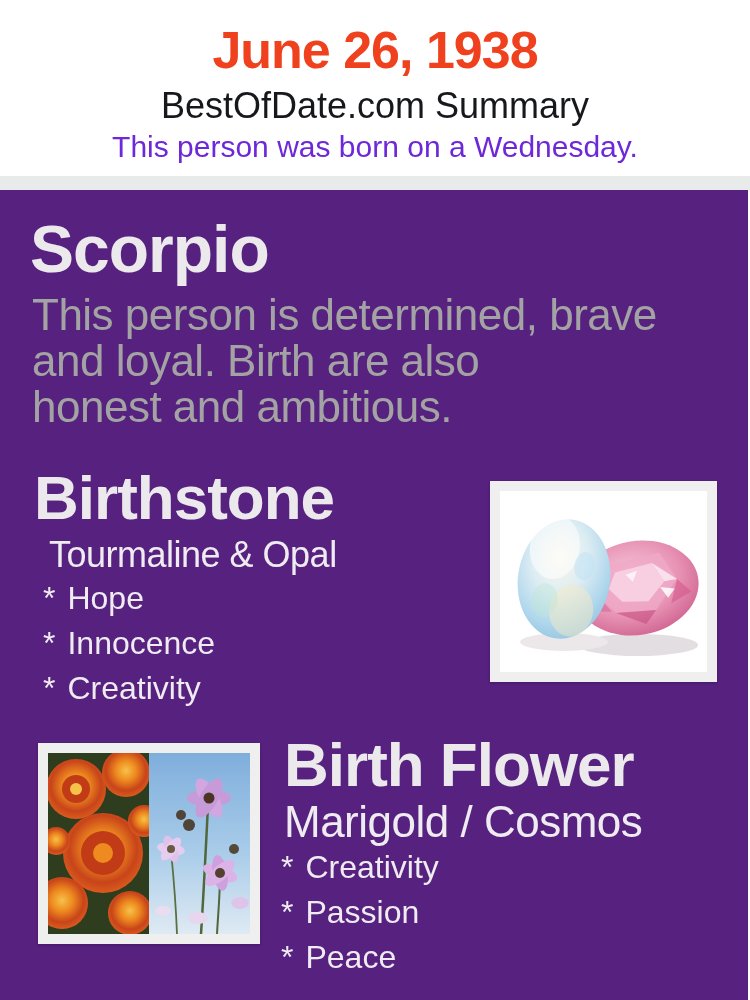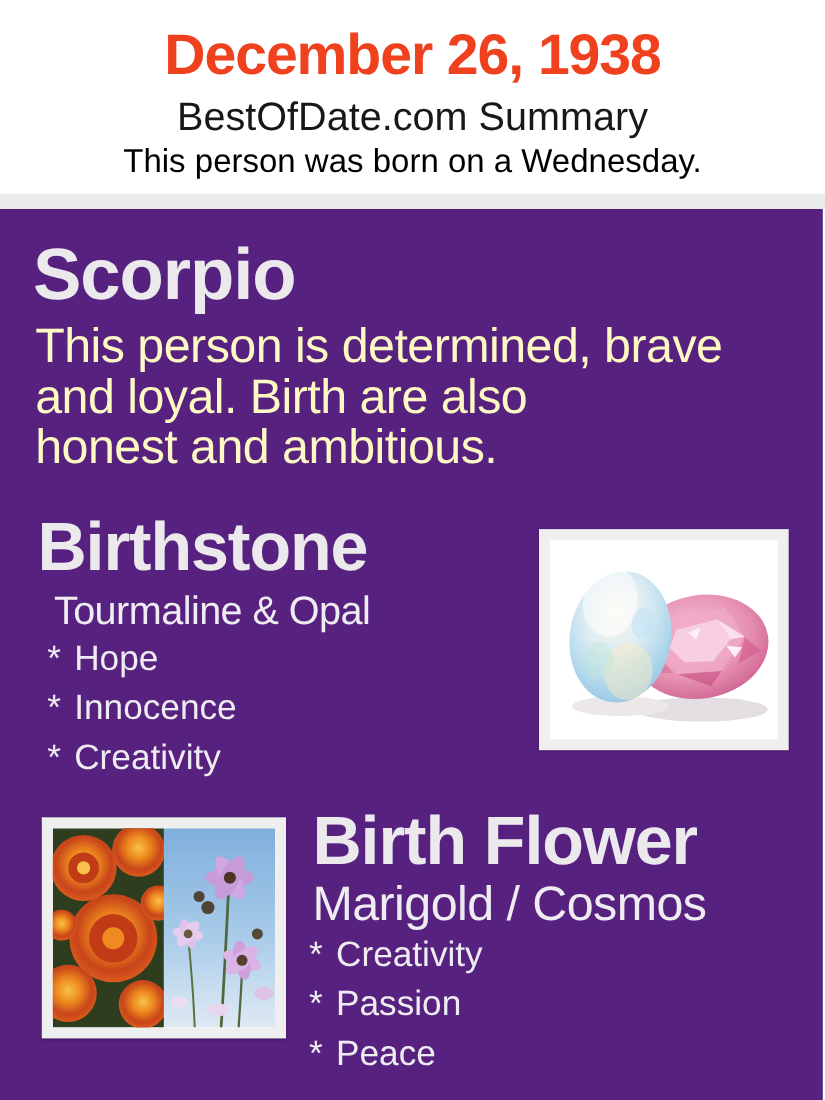--- a/index.html
+++ b/index.html
@@ -9,29 +9,29 @@
     background:#ffffff; overflow:hidden;
     font-family:"Liberation Sans", sans-serif;
   }
   
   .header { position:absolute; top:0; left:0; width:750px; height:176px; text-align:center; }
   .date-title {
     margin-top:20px; font-size:52px; font-weight:bold; letter-spacing:-1px;
     color:#F0411E; line-height:60px;
   }
   .site-summary { margin-top:6px; font-size:36px; color:#17181C; line-height:40px; }
-  .born-day { margin-top:4px; font-size:30px; color:#000000; line-height:34px; }
+  .born-day { margin-top:4px; font-size:30px; color:#6d28d9; line-height:34px; }
   
   .divider { position:absolute; top:176px; left:0; width:750px; height:14px; background:#E9EAEA; }
   
   .panel { position:absolute; top:190px; left:0; width:748px; height:810px; background:#572180; color:#EFECF1; }
   .panel > * { position:absolute; }
   h1,h2 { font-weight:bold; letter-spacing:-1px; color:#ECE9EC; }
   .zodiac-sign   { left:30px;  top:22px;  font-size:66px; line-height:74px; }
-  .zodiac-desc   { left:32px;  top:102px; font-size:44px; line-height:46px; color:#fef9c3; letter-spacing:-0.5px; }
+  .zodiac-desc   { left:32px;  top:102px; font-size:44px; line-height:46px; color:#a3a3a3; letter-spacing:-0.5px; }
   .birthstone-heading { left:34px;  top:274px; font-size:62px; line-height:68px; }
   .birthstone-names   { left:49px;  top:340px; font-size:36px; line-height:50px; letter-spacing:-0.5px; }
   .traits { list-style:none; font-size:32px; }
   .traits li { height:32px; line-height:32px; margin-bottom:13px; white-space:nowrap; }
   .traits .bullet { margin-right:12px; }
   .birthstone-traits { left:43px; top:392px; }
   .flower-heading { left:284px; top:541px; font-size:62px; line-height:68px; }
   .flower-names   { left:284px; top:607px; font-size:44px; line-height:50px; letter-spacing:-0.5px;text-align:right; }
   .flower-traits  { left:281px; top:661px; }
   
@@ -39,21 +39,21 @@
   .gem-figure    { left:490px; top:291px; width:227px; height:201px; }
   .flower-figure { left:38px;  top:553px; width:222px; height:201px; }
   .photo-frame svg { display:block; background:#fff; }
 </style>
 </head>
 <body>
 
 <div class="page">
 
   <div class="header">
-    <div class="date-title">December 26, 1938</div>
+    <div class="date-title">June 26, 1938</div>
     <div class="site-summary">BestOfDate.com Summary</div>
     <div class="born-day">This person was born on a Wednesday.</div>
   </div>
 
   <div class="divider"></div>
 
   <div class="panel">
 
     <h1 class="zodiac-sign">Scorpio</h1>
 

